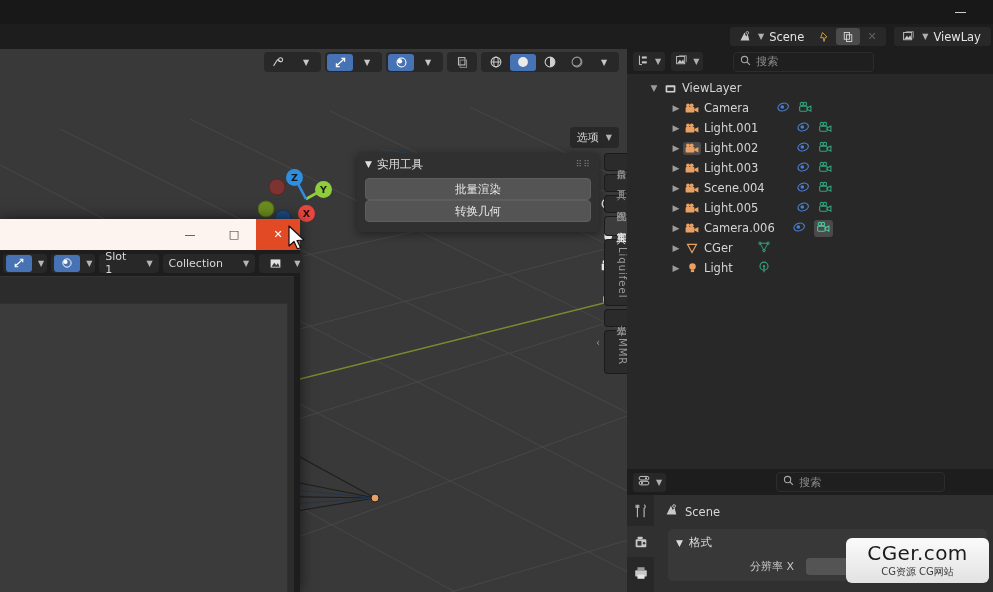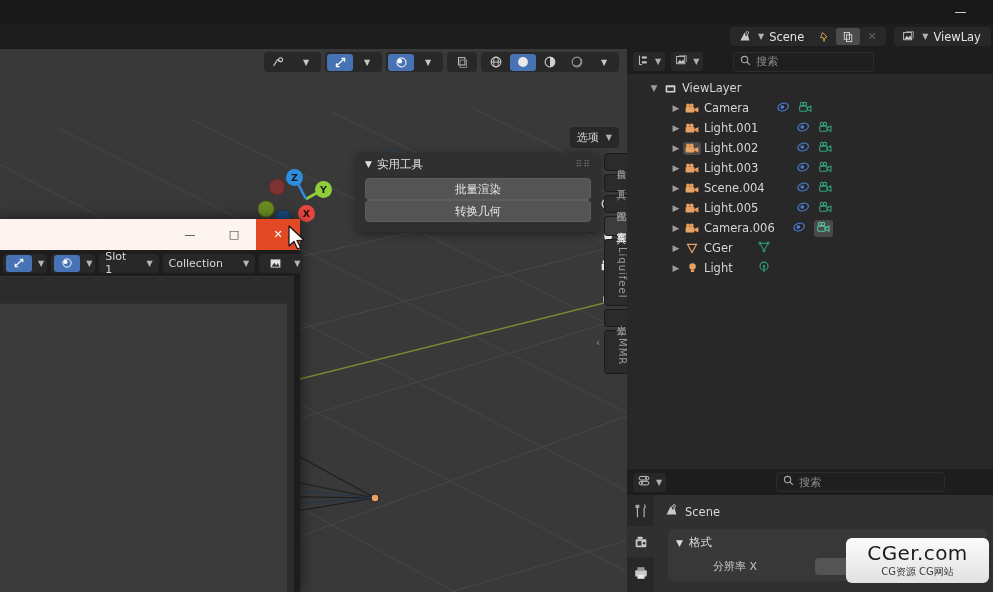--- a/index.html
+++ b/index.html
@@ -92,21 +92,21 @@
   #pr-search{margin-left:110px;height:18px;width:155px;background:#1f1f1f;border:1px solid #2c2c2c;border-radius:4px;
              display:flex;align-items:center;gap:5px;padding:0 6px;color:#8d8d8d;}
   #pr-tabs{position:absolute;left:0;top:26px;width:27px;bottom:0;background:#282828;}
   .pr-tab{height:31px;display:flex;align-items:center;justify-content:center;color:#b4b4b4;}
   .pr-tab.active{background:#303030;}
   #pr-body{position:absolute;left:27px;top:26px;right:0;bottom:0;padding:8px 0 0 10px;}
   .pr-breadcrumb{display:flex;align-items:center;gap:7px;color:#d8d8d8;font-size:11.5px;}
   #pr-panel{margin:9px 6px 0 4px;background:#383838;border-radius:5px;padding:6px 8px;}
   .pr-ptitle{display:flex;align-items:center;gap:6px;color:#dcdcdc;font-size:11.5px;}
   .pr-field{display:flex;align-items:center;margin-top:8px;}
-  .pr-lab{width:118px;text-align:center;padding-right:21px;color:#c6c6c6;font-size:11px;}
+  .pr-lab{width:118px;text-align:right;padding-right:12px;color:#c6c6c6;font-size:11px;}
   .pr-val{flex:1;height:17px;background:#545454;border-radius:4px;display:flex;align-items:center;justify-content:center;
           color:#e6e6e6;font-size:11px;}
   #watermark{position:absolute;left:846px;top:538px;width:143px;height:45px;z-index:30;
              background:linear-gradient(180deg,#fbfbfb,#e2e2e2);border-radius:6px;
              display:flex;flex-direction:column;align-items:center;justify-content:center;}
   #wm1{color:#1b1b1b;font-size:20px;letter-spacing:.4px;line-height:21px;}
   #wm2{color:#3c3c3c;font-size:10px;margin-top:1px;}
 </style>
 </head>
 <body>

